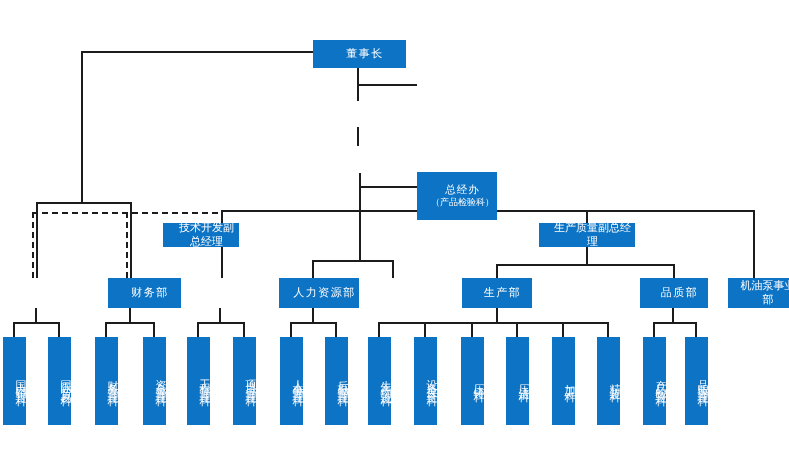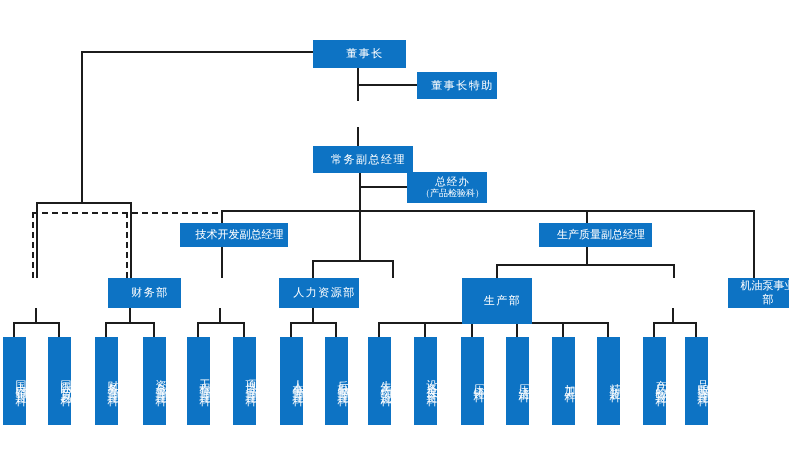--- a/index.html
+++ b/index.html
@@ -104,32 +104,31 @@
   <div class="vl" style="left:672px;top:308px;height:15px"></div>
   <div class="hl" style="left:653px;top:322px;width:44px"></div>
   <div class="vl" style="left:653px;top:322px;height:15px"></div>
   <div class="vl" style="left:695px;top:322px;height:15px"></div>
 
   <div class="hd" style="left:32px;top:212px;width:186px"></div>
   <div class="vd" style="left:32px;top:212px;height:66px"></div>
   <div class="vd" style="left:126px;top:212px;height:66px"></div>
 
   <div class="node" style="left:313px;top:40px;width:93px;height:28px">董事长</div>
-  <div class="node" style="left:417px;top:72px;width:80px;height:27px">董事长特助</div>
-  <div class="node" style="left:313px;top:146px;width:100px;height:27px">常务副总经理</div>
-  <div class="node two-line" style="left:407px;top:172px;width:80px;height:31px">
+  <div class="node two-line" style="left:417px;top:172px;width:80px;height:48px">
     <div class="main">总经办</div>
     <div class="sub">（产品检验科）</div>
   </div>
-  <div class="node tight" style="left:180px;top:223px;width:108px;height:24px">技术开发副总经理</div>
-  <div class="node tight" style="left:539px;top:223px;width:113px;height:24px">生产质量副总经理</div>
+  <div class="node tight" style="left:163px;top:223px;width:76px;height:24px">技术开发副总经理</div>
+  <div class="node tight" style="left:539px;top:223px;width:96px;height:24px">生产质量副总经理</div>
 
   <div class="node" style="left:108px;top:278px;width:73px;height:30px">财务部</div>
   <div class="node" style="left:279px;top:278px;width:80px;height:30px">人力资源部</div>
-  <div class="node" style="left:462px;top:278px;width:70px;height:46px">生产部</div>
+  <div class="node" style="left:462px;top:278px;width:70px;height:30px">生产部</div>
+  <div class="node" style="left:640px;top:278px;width:68px;height:30px">品质部</div>
   <div class="node tight" style="left:728px;top:278px;width:69px;height:30px">机油泵事业部</div>
 
   <div class="node vnode" style="left:3px;top:337px">
       <span>国内销售科</span>
     </div>
   <div class="node vnode" style="left:48px;top:337px">
       <span>国际贸易科</span>
     </div>
   <div class="node vnode" style="left:95px;top:337px">
       <span>财务管理科</span>

